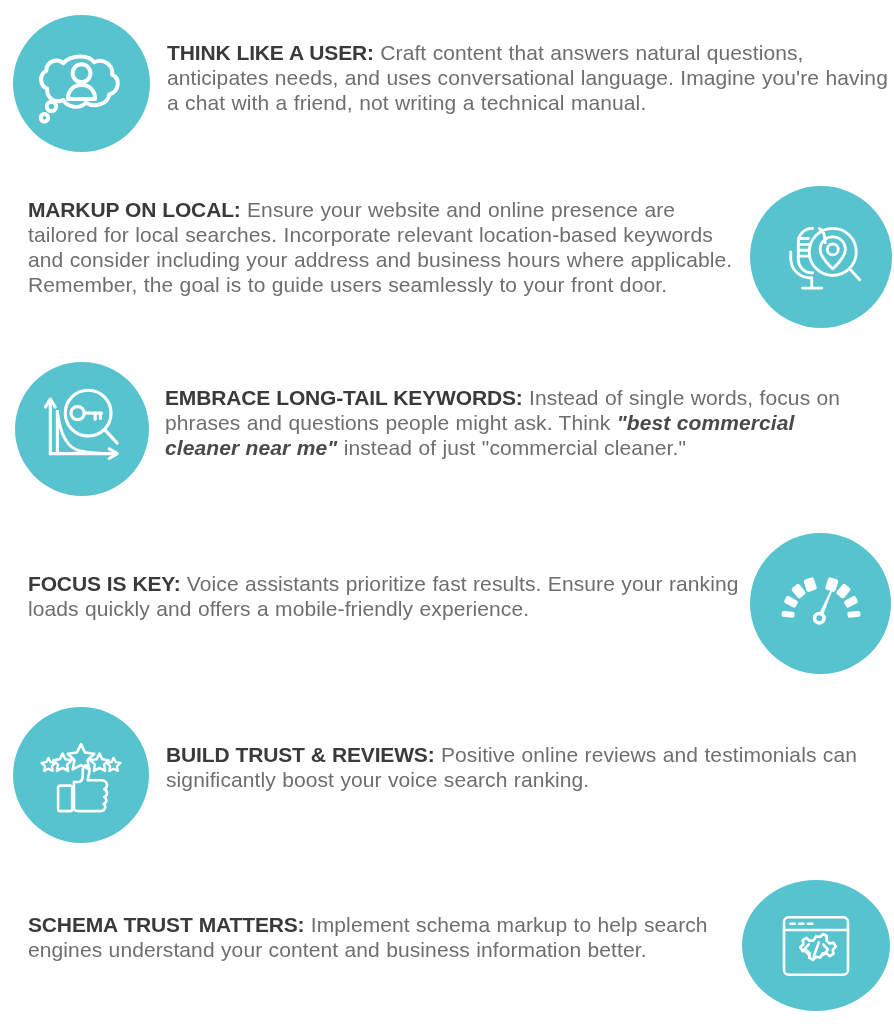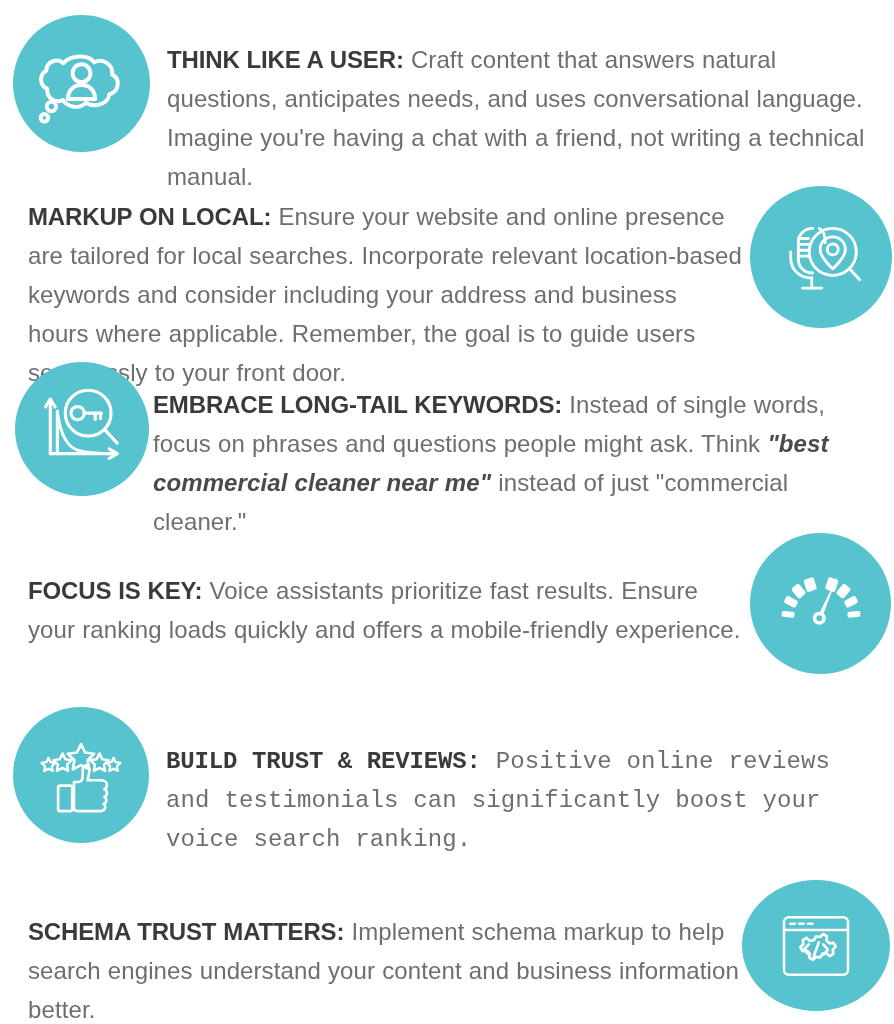--- a/index.html
+++ b/index.html
@@ -34,22 +34,22 @@
     background: #56c3ce;
     display: flex;
     align-items: center;
     justify-content: center;
   }
   .icon-badge svg {
     display: block;
   }
   .tip-text {
     color: #6d6e71;
-    font-size: 24px;
-    line-height: 39px;
+    font-size: 21px;
+    line-height: 25px;
     letter-spacing: 0.1px;
     font-weight: 400;
     word-spacing: 0.4px;
   }
   .tip-text .tip-heading {
     font-weight: 700;
     color: #3a3a3c;
     letter-spacing: -0.15px;
   }
   .tip-text .tip-emphasis {
@@ -65,31 +65,31 @@
   #row-1 .tip-text { width: 725px; margin-left: 17px; padding-top: 25px; }
 
   
   #row-2 { top: 186px; left: 28px; }
   #row-2 .tip-text { width: 716px; padding-top: 11px; }
   #row-2 .icon-badge { width: 142px; height: 142px; margin-left: 6px; }
 
   
   #row-3 { top: 362px; left: 15px; }
   #row-3 .icon-badge { width: 134px; height: 134px; }
-  #row-3 .tip-text { width: 700px; margin-left: 4px; padding-top: 23px; }
+  #row-3 .tip-text { width: 700px; margin-left: 16px; padding-top: 23px; }
 
   
   #row-4 { top: 533px; left: 28px; }
   #row-4 .tip-text { width: 716px; padding-top: 38px; }
   #row-4 .icon-badge { width: 141px; height: 141px; margin-left: 6px; }
 
   
   #row-5 { top: 707px; left: 13px; }
   #row-5 .icon-badge { width: 136px; height: 136px; }
-  #row-5 .tip-text { width: 710px; margin-left: 17px; padding-top: 35px; font-family: Liberation Mono, monospace; }
+  #row-5 .tip-text { width: 710px; margin-left: 17px; padding-top: 35px; }
 
   
   #row-6 { top: 880px; left: 28px; }
   #row-6 .tip-text { width: 712px; padding-top: 32px; }
   #row-6 .icon-badge { width: 148px; height: 131px; margin-left: 2px; }
 </style>
 </head>
 <body>
 
 <div class="infographic">

